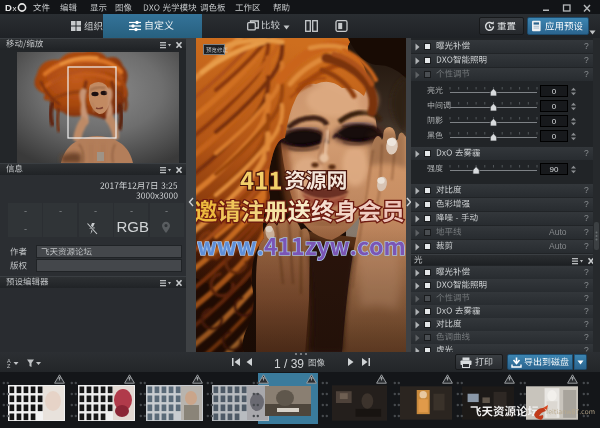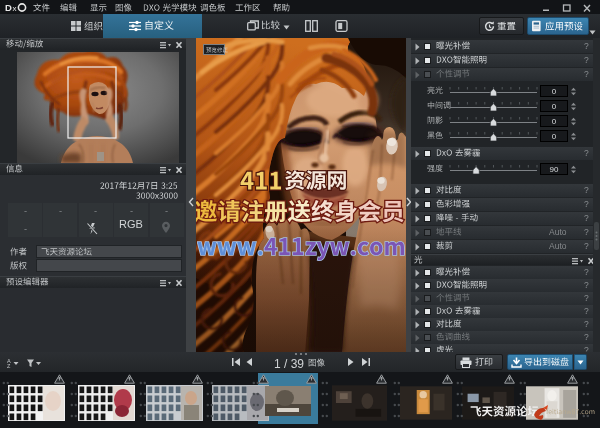--- a/index.html
+++ b/index.html
@@ -221,21 +221,21 @@
       <path fill="#9a9da0" d="M0.4 5.9L2.7 5.9L2.7 5.3L0.4 5.3Z"></path>
     </svg>
     <svg class="ab" style="left:24px;top:224px" width="5" height="13" viewBox="0 0 5 13">
       <path fill="#9a9da0" d="M0.4 5.9L2.7 5.9L2.7 5.3L0.4 5.3Z"></path>
     </svg>
     <svg class="ab" style="left:86px;top:222px" width="13" height="13" viewBox="0 0 13 13">
 <path d="M6 1 L3.5 7 L5.8 7 L4.5 12 L9 5.5 L6.8 5.5 L8.8 1 Z" fill="#c8cbcd"></path>
 <line x1="1.5" y1="1.5" x2="11" y2="12" stroke="#303437" stroke-width="2.4"></line>
 <line x1="1.5" y1="1.5" x2="11" y2="12" stroke="#c8cbcd" stroke-width="1.1"></line>
     </svg>
-    <div class="ab" style="left:113px;top:218px;width:36px;text-align:center;font-size:11px;color:#d2d5d7">RGB</div>
+    <div class="ab" style="left:113px;top:218px;width:36px;text-align:right;font-size:15px;color:#d2d5d7">RGB</div>
     <svg class="ab" style="left:161px;top:221px" width="10" height="13" viewBox="0 0 10 13">
 <path d="M5 0.8 C2.6 0.8 1 2.6 1 4.7 C1 7.2 5 12 5 12 C5 12 9 7.2 9 4.7 C9 2.6 7.4 0.8 5 0.8 Z M5 6.2 A1.6 1.6 0 1 1 5 3 A1.6 1.6 0 0 1 5 6.2 Z" fill="#595d60"></path>
     </svg>
     <svg class="ab" style="left:10px;top:247px" width="19" height="13" viewBox="0 0 19 13">
       <path fill="#c9ccce" d="M4.5 0.7C4 1.9 3.4 3.1 2.6 3.9C2.7 4 3 4.3 3.1 4.4C3.5 3.9 3.9 3.3 4.3 2.6L4.9 2.6L4.9 8.4L5.5 8.4L5.5 6.3L8.1 6.3L8.1 5.7L5.5 5.7L5.5 4.4L8 4.4L8 3.8L5.5 3.8L5.5 2.6L8.2 2.6L8.2 2L4.6 2C4.8 1.6 4.9 1.2 5.1 0.8ZM2.4 0.6C1.9 1.9 1.1 3.2 0.3 4C0.4 4.1 0.6 4.5 0.7 4.6C1 4.3 1.2 4 1.5 3.6L1.5 8.4L2.2 8.4L2.2 2.6C2.5 2 2.8 1.4 3 0.8ZM15.6 0.8C15.3 1.2 15 1.6 14.6 2L14.6 1.6L12.5 1.6L12.5 0.6L11.9 0.6L11.9 1.6L9.7 1.6L9.7 2.2L11.9 2.2L11.9 3.3L9 3.3L9 3.9L12.3 3.9C11.2 4.6 10 5.1 8.8 5.6C8.9 5.7 9.1 6 9.2 6.1C9.7 5.9 10.2 5.7 10.7 5.4L10.7 8.4L11.4 8.4L11.4 8.1L14.8 8.1L14.8 8.3L15.5 8.3L15.5 4.8L12 4.8C12.4 4.5 12.9 4.2 13.3 3.9L16.5 3.9L16.5 3.3L14.1 3.3C14.9 2.6 15.6 1.9 16.2 1.1ZM12.5 3.3L12.5 2.2L14.4 2.2C14 2.6 13.6 2.9 13.1 3.3ZM11.4 6.7L14.8 6.7L14.8 7.5L11.4 7.5ZM11.4 6.1L11.4 5.3L14.8 5.3L14.8 6.1Z"></path>
     </svg>
     <div class="ab" style="left:36px;top:245px;width:146px;height:13px;background:#44474b;border:1px solid #202326"></div>
     <svg class="ab" style="left:41px;top:247px" width="53" height="13" viewBox="0 0 53 13">
       <path fill="#c3c6c8" d="M7.3 1.7C6.9 2.2 6.3 2.9 5.7 3.3C5.6 2.7 5.6 1.9 5.6 1.1L0.6 1.1L0.6 1.7L5 1.7C5.1 5.7 5.5 8.1 7.3 8.1C7.9 8.1 8.1 7.7 8.2 6.4C8 6.3 7.8 6.1 7.7 6C7.6 7 7.5 7.5 7.3 7.5C6.4 7.5 5.9 6.2 5.7 4.2C6.5 4.6 7.3 5.1 7.7 5.5L8 5C7.6 4.6 6.8 4.1 6 3.7C6.7 3.3 7.4 2.6 7.9 2ZM9.1 3.8L9.1 4.5L12.2 4.5C11.9 5.7 11.1 6.9 8.9 7.8C9 8 9.2 8.2 9.3 8.4C11.4 7.5 12.4 6.2 12.8 5C13.4 6.6 14.6 7.8 16.3 8.4C16.4 8.2 16.6 7.9 16.7 7.8C15 7.3 13.8 6.1 13.2 4.5L16.5 4.5L16.5 3.8L13 3.8C13 3.5 13 3.2 13 2.9L13 1.9L16.1 1.9L16.1 1.2L9.4 1.2L9.4 1.9L12.4 1.9L12.4 2.9C12.4 3.2 12.4 3.5 12.3 3.8ZM17.7 1.3C18.3 1.5 19.1 1.9 19.5 2.2L19.8 1.7C19.4 1.4 18.7 1.1 18 0.9ZM17.4 3.5L17.6 4.1C18.3 3.8 19.2 3.6 20 3.3L19.9 2.7C19 3 18 3.3 17.4 3.5ZM18.5 4.5L18.5 6.9L19.2 6.9L19.2 5.1L23.4 5.1L23.4 6.8L24.1 6.8L24.1 4.5ZM21 5.4C20.8 6.8 20.1 7.5 17.4 7.9C17.5 8 17.7 8.2 17.7 8.4C20.6 8 21.4 7.1 21.6 5.4ZM21.4 7.1C22.4 7.4 23.9 8 24.6 8.3L24.9 7.8C24.2 7.4 22.8 6.9 21.7 6.6ZM21.1 0.6C20.9 1.2 20.5 1.9 19.8 2.4C19.9 2.5 20.1 2.7 20.2 2.8C20.6 2.5 20.9 2.2 21.1 1.8L22.1 1.8C21.9 2.7 21.3 3.5 19.8 3.9C19.9 4 20.1 4.2 20.1 4.4C21.3 4 22 3.5 22.4 2.8C22.9 3.5 23.7 4.1 24.7 4.3C24.8 4.2 24.9 3.9 25.1 3.8C24 3.6 23.1 3 22.6 2.3C22.7 2.1 22.7 2 22.8 1.8L24 1.8C23.9 2.1 23.8 2.4 23.6 2.6L24.2 2.8C24.4 2.4 24.7 1.9 24.9 1.4L24.4 1.3L24.3 1.4L21.4 1.4C21.5 1.1 21.6 0.9 21.7 0.7ZM30.1 4.2L32.7 4.2L32.7 5L30.1 5ZM30.1 3L32.7 3L32.7 3.8L30.1 3.8ZM29.8 6C29.5 6.5 29.2 7.1 28.8 7.5C28.9 7.6 29.2 7.8 29.3 7.9C29.7 7.4 30.1 6.7 30.4 6.1ZM32.2 6.1C32.5 6.6 32.9 7.4 33.1 7.8L33.7 7.5C33.5 7.1 33.1 6.4 32.8 5.9ZM26.2 1.1C26.7 1.4 27.3 1.8 27.7 2.1L28 1.6C27.7 1.3 27.1 0.9 26.6 0.7ZM25.8 3.4C26.3 3.7 26.9 4.1 27.3 4.3L27.6 3.8C27.3 3.6 26.7 3.2 26.2 2.9ZM26 7.9L26.6 8.3C27 7.5 27.5 6.4 27.8 5.5L27.3 5.2C26.9 6.1 26.4 7.2 26 7.9ZM28.4 1L28.4 3.3C28.4 4.7 28.3 6.6 27.3 8C27.5 8.1 27.7 8.2 27.8 8.3C28.9 6.9 29 4.8 29 3.3L29 1.6L33.6 1.6L33.6 1ZM31 1.7C31 1.9 30.9 2.3 30.8 2.5L29.5 2.5L29.5 5.5L31 5.5L31 7.7C31 7.8 31 7.8 30.9 7.8C30.8 7.8 30.4 7.8 30 7.8C30.1 8 30.1 8.2 30.2 8.4C30.7 8.4 31.1 8.4 31.3 8.3C31.6 8.2 31.6 8 31.6 7.7L31.6 5.5L33.3 5.5L33.3 2.5L31.4 2.5C31.5 2.3 31.6 2.1 31.7 1.8ZM34.9 1.2C35.4 1.6 36.1 2.2 36.4 2.6L36.8 2.1C36.5 1.7 35.8 1.1 35.3 0.7ZM39.3 0.5C38.9 1.6 38 2.8 36.7 3.7C36.8 3.8 37 4 37.1 4.2C38.2 3.4 39 2.5 39.5 1.6C40.1 2.5 41 3.5 41.9 4.1C42 3.9 42.2 3.7 42.3 3.6C41.4 3.1 40.4 2 39.8 1L40 0.7ZM40.9 4.1C40.2 4.5 39.3 5 38.5 5.4L38.5 3.7L37.9 3.7L37.9 7.2C37.9 7.9 38.2 8.2 39.1 8.2C39.3 8.2 40.6 8.2 40.9 8.2C41.7 8.2 41.9 7.8 41.9 6.6C41.8 6.6 41.5 6.5 41.4 6.4C41.3 7.4 41.2 7.6 40.8 7.6C40.5 7.6 39.4 7.6 39.1 7.6C38.6 7.6 38.5 7.5 38.5 7.2L38.5 6.1C39.4 5.7 40.5 5.1 41.3 4.6ZM35.6 8.2L35.6 8.2C35.7 8 36 7.8 37.4 6.7C37.3 6.6 37.2 6.3 37.1 6.2L36.3 6.8L36.3 3.2L34.3 3.2L34.3 3.8L35.7 3.8L35.7 6.9C35.7 7.3 35.4 7.6 35.3 7.8C35.4 7.8 35.5 8.1 35.6 8.2ZM46.1 1.2L46.1 1.8L50.1 1.8L50.1 1.2ZM45.8 8C46 7.9 46.4 7.9 49.7 7.5C49.8 7.8 49.9 8.1 50 8.4L50.7 8.1C50.4 7.4 49.8 6.2 49.3 5.3L48.7 5.5C48.9 5.9 49.2 6.4 49.4 6.9L46.6 7.2C47.1 6.4 47.6 5.4 48.1 4.3L50.5 4.3L50.5 3.7L45.6 3.7L45.6 4.3L47.3 4.3C46.9 5.4 46.3 6.5 46.1 6.8C45.9 7.1 45.7 7.3 45.6 7.4C45.6 7.6 45.8 7.9 45.8 8ZM42.8 6.7L43 7.3C43.7 7 44.7 6.5 45.7 6.1L45.6 5.5L44.6 6L44.6 3.2L45.5 3.2L45.5 2.6L44.6 2.6L44.6 0.7L43.9 0.7L43.9 2.6L42.8 2.6L42.8 3.2L43.9 3.2L43.9 6.2C43.5 6.4 43.1 6.6 42.8 6.7Z"></path>
     </svg>

